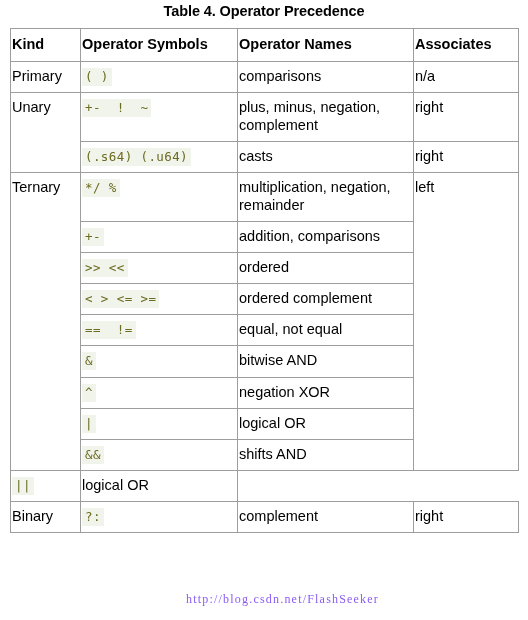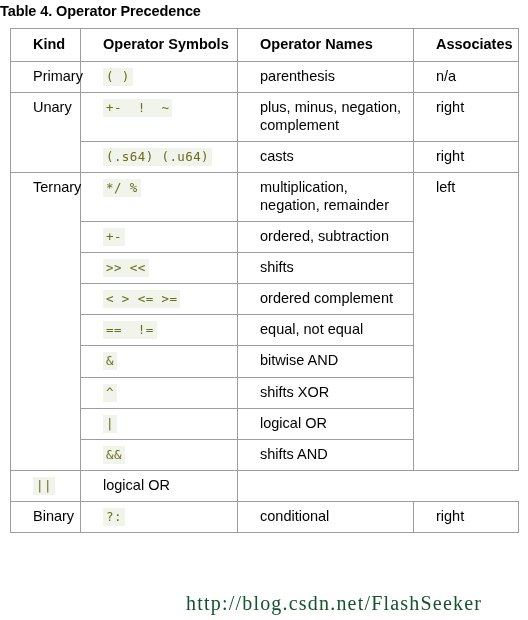--- a/index.html
+++ b/index.html
@@ -14,20 +14,21 @@
     overflow: hidden;
     font-family: "Liberation Sans", sans-serif;
     color: #000000;
   }
 
   #page-title {
     position: absolute;
     top: 3px;
     left: 0;
     width: 528px;
+    text-align: center;
     font-size: 14.5px;
     font-weight: bold;
     letter-spacing: -0.1px;
     color: #000;
   }
 
   #precedence-table {
     position: absolute;
     top: 28px;
     left: 10px;
@@ -40,21 +41,21 @@
   #precedence-table col.c-kind  { width: 70px; }
   #precedence-table col.c-sym   { width: 157px; }
   #precedence-table col.c-names { width: 176px; }
   #precedence-table col.c-assoc { width: 105px; }
 
   #precedence-table th,
   #precedence-table td {
     border: 1px solid #9d9d9d;
     vertical-align: top;
     text-align: left;
-    padding: 5px 6px 6px 22px;
+    padding: 5px 6px 6px 1px;
     font-size: 14.5px;
     line-height: 1.28;
     color: #000;
     background: #ffffff;
   }
 
   #precedence-table th {
     font-weight: bold;
     padding-top: 6px;
     padding-bottom: 7px;
@@ -78,23 +79,23 @@
 
   
   td.sym-cell { padding-top: 6px; }
 
   #watermark {
     position: absolute;
     left: 186px;
     top: 592px;
     width: 340px;
     font-family: "Liberation Serif", serif;
-    font-size: 20px;
+    font-size: 12px;
     letter-spacing: 1.2px;
-    color: #14532d;
+    color: #8b5cf6;
     white-space: nowrap;
     pointer-events: none;
     user-select: none;
   }
 </style>
 </head>
 <body>
 
 <div id="page-title">Table 4. Operator Precedence</div>
 
@@ -110,21 +111,21 @@
       <th>Kind</th>
       <th>Operator Symbols</th>
       <th>Operator Names</th>
       <th>Associates</th>
     </tr>
   </thead>
   <tbody id="table-body">
       <tr>
         <td class="kind-cell">Primary</td>
         <td class="sym-cell"><span class="code">( )</span></td>
-        <td>parenthesis</td>
+        <td>comparisons</td>
         <td class="assoc-cell">n/a</td>
       </tr>
       <tr>
         <td class="kind-cell" rowspan="2">Unary</td>
         <td class="sym-cell"><span class="code">+-  !  ~</span></td>
         <td>plus, minus, negation, complement</td>
         <td class="assoc-cell">right</td>
       </tr>
       <tr>
         <td class="sym-cell"><span class="code">(.s64) (.u64)</span></td>
@@ -132,56 +133,56 @@
         <td class="assoc-cell">right</td>
       </tr>
       <tr>
         <td class="kind-cell" rowspan="9">Ternary</td>
         <td class="sym-cell"><span class="code">*/ %</span></td>
         <td>multiplication, negation, remainder</td>
         <td class="assoc-cell" rowspan="9">left</td>
       </tr>
       <tr>
         <td class="sym-cell"><span class="code">+-</span></td>
-        <td>ordered, subtraction</td>
+        <td>addition, comparisons</td>
       </tr>
       <tr>
         <td class="sym-cell"><span class="code">&gt;&gt; &lt;&lt;</span></td>
-        <td>shifts</td>
+        <td>ordered</td>
       </tr>
       <tr>
         <td class="sym-cell"><span class="code">&lt; &gt; &lt;= &gt;=</span></td>
         <td>ordered complement</td>
       </tr>
       <tr>
         <td class="sym-cell"><span class="code">==  !=</span></td>
         <td>equal, not equal</td>
       </tr>
       <tr>
         <td class="sym-cell"><span class="code">&amp;</span></td>
         <td>bitwise AND</td>
       </tr>
       <tr>
         <td class="sym-cell"><span class="code">^</span></td>
-        <td>shifts XOR</td>
+        <td>negation XOR</td>
       </tr>
       <tr>
         <td class="sym-cell"><span class="code">|</span></td>
         <td>logical OR</td>
       </tr>
       <tr>
         <td class="sym-cell"><span class="code">&amp;&amp;</span></td>
         <td>shifts AND</td>
       </tr>
       <tr>
         <td class="sym-cell"><span class="code">||</span></td>
         <td>logical OR</td>
       </tr>
       <tr>
         <td class="kind-cell">Binary</td>
         <td class="sym-cell"><span class="code">?:</span></td>
-        <td>conditional</td>
+        <td>complement</td>
         <td class="assoc-cell">right</td>
       </tr>
     </tbody>
 </table>
 
 <div id="watermark">http://blog.csdn.net/FlashSeeker</div>
 
 </body></html>

